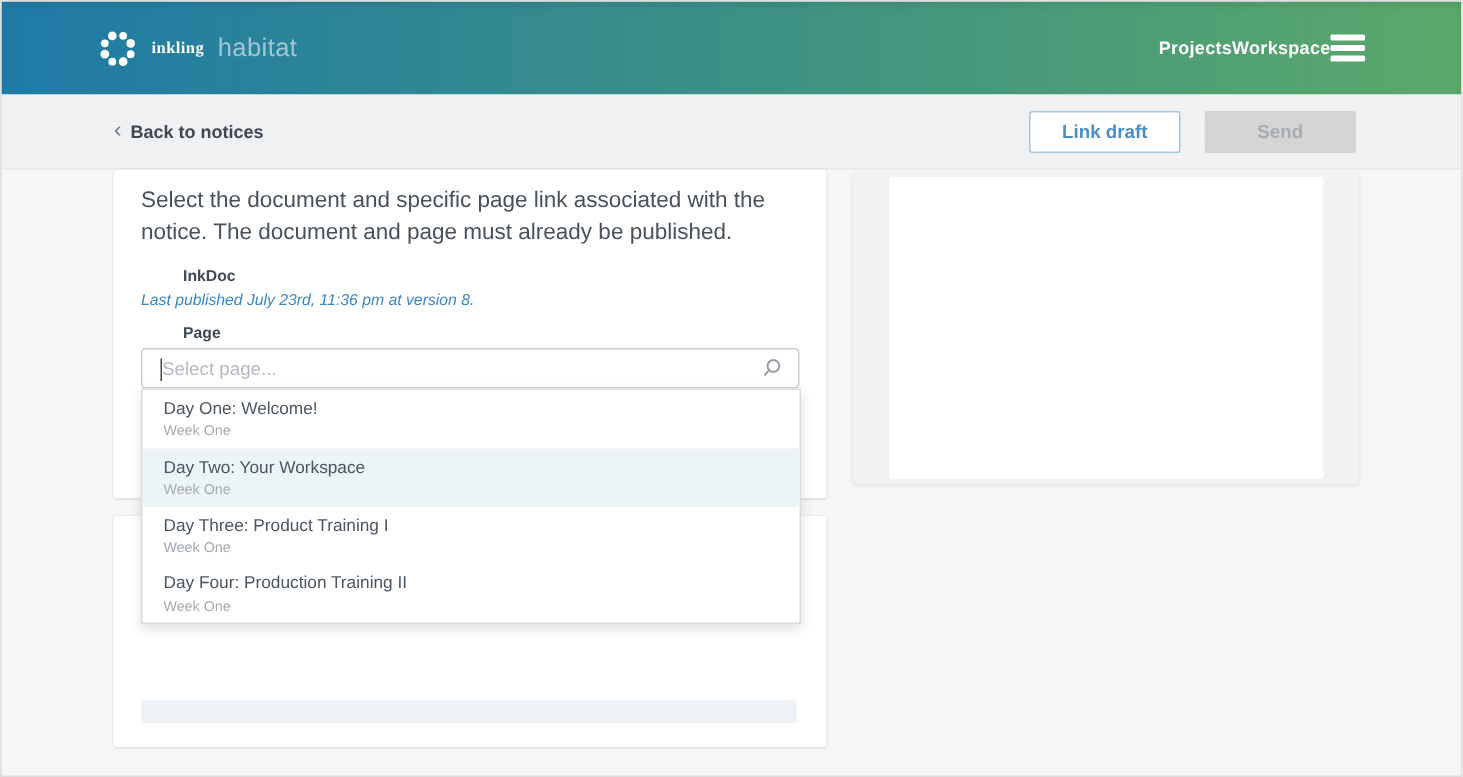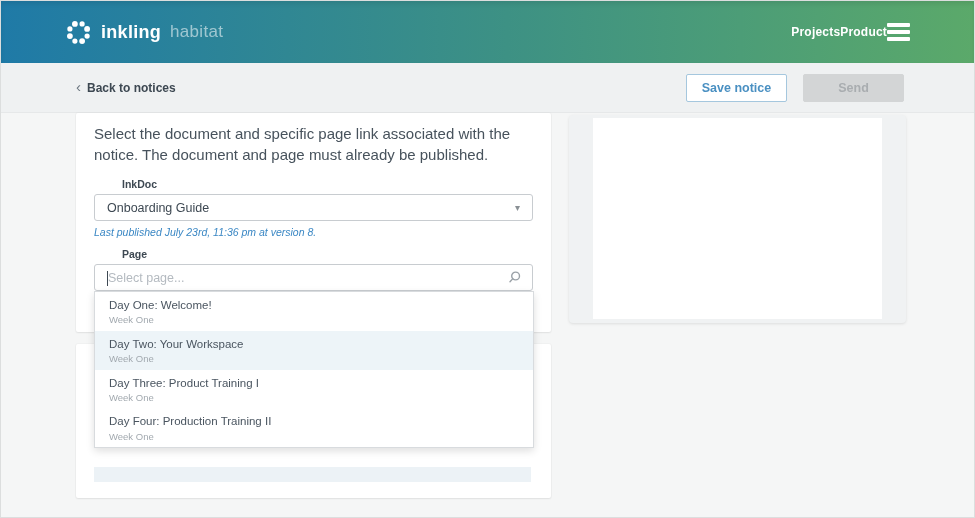--- a/index.html
+++ b/index.html
@@ -8,21 +8,21 @@
 
   .screen { position:relative; width:975px; height:518px; background:#f5f6f6;
             overflow:hidden; border:1px solid #dcdede; }
 
   
   .topnav { position:absolute; left:0; top:0; width:100%; height:62px;
             background:linear-gradient(90deg,#1f7aa7 0%, #3d9184 52%, #5ba96a 100%);
             display:flex; align-items:center;
             box-shadow:inset 0 3px 4px rgba(0,0,0,.08); }
   .brand { display:flex; align-items:center; gap:9px; margin-left:64px; }
-  .brand-name { color:#ffffff; font-size:18px; font-weight:600; letter-spacing:.3px; }
+  .brand-name { color:#ffffff; font-size:11px; font-weight:600; letter-spacing:.3px;font-family:Liberation Serif, serif; }
   .brand-product { color:rgba(255,255,255,.55); font-size:17px; font-weight:400; letter-spacing:.3px; }
   .nav-right { margin-left:auto; display:flex; align-items:center; margin-right:64px; }
   .nav-link { color:#ffffff; font-size:12px; font-weight:600; cursor:pointer; letter-spacing:.2px; }
   .hamburger { display:flex; flex-direction:column; gap:3px; cursor:pointer; padding:2px 0; }
   .hamburger span { display:block; width:23px; height:4px; background:#ffffff; border-radius:1px; }
 
   
   .actionbar { position:absolute; left:0; top:62px; width:100%; height:50px;
                background:#eff1f2; border-bottom:1px solid #e6e8e9;
                display:flex; align-items:center; }
@@ -98,48 +98,44 @@
           <circle cx="4.9" cy="17.1" r="2.9"></circle>
           <circle cx="4.9" cy="9.9" r="2.6"></circle>
           <circle cx="9.9" cy="4.9" r="2.9"></circle>
         </svg>
       </span>
       <span class="brand-name">inkling</span>
       <span class="brand-product">habitat</span>
     </div>
     <nav class="nav-right">
       <span class="nav-link">Projects</span>
-      <span class="nav-link">Product</span>
+      <span class="nav-link">Workspace</span>
       <span class="hamburger">
         <span></span>
           <span></span>
           <span></span>
       </span>
     </nav>
   </header>
 
   <div class="actionbar">
     <div class="back">
       <span class="chev">‹</span>
       <span>Back to notices</span>
     </div>
     <div class="bar-buttons">
-      <button class="btn btn-save">Save notice</button>
+      <button class="btn btn-save">Link draft</button>
       <button class="btn btn-send">Send</button>
     </div>
   </div>
 
   <section class="card card1">
     <p class="desc">Select the document and specific page link associated with the notice. The document and page must already be published.</p>
 
     <div class="fl">InkDoc</div>
-    <div class="select-box">
-      <span class="sel-text">Onboarding Guide</span>
-      <span class="sel-caret">▾</span>
-    </div>
     <div class="note">Last published July 23rd, 11:36 pm at version 8.</div>
 
     <div class="fl">Page</div>
     <div class="search-wrap">
       <div class="search-box">
         <span class="caret-bar"></span>
         <input class="search-input" type="text" placeholder="Select page..." style="">
         <span>
           <svg width="15" height="15" viewBox="0 0 15 15" fill="none" stroke="#9aa1a7" stroke-width="1.4" stroke-linecap="round">
             <circle cx="8.6" cy="6.0" r="3.9"></circle>

